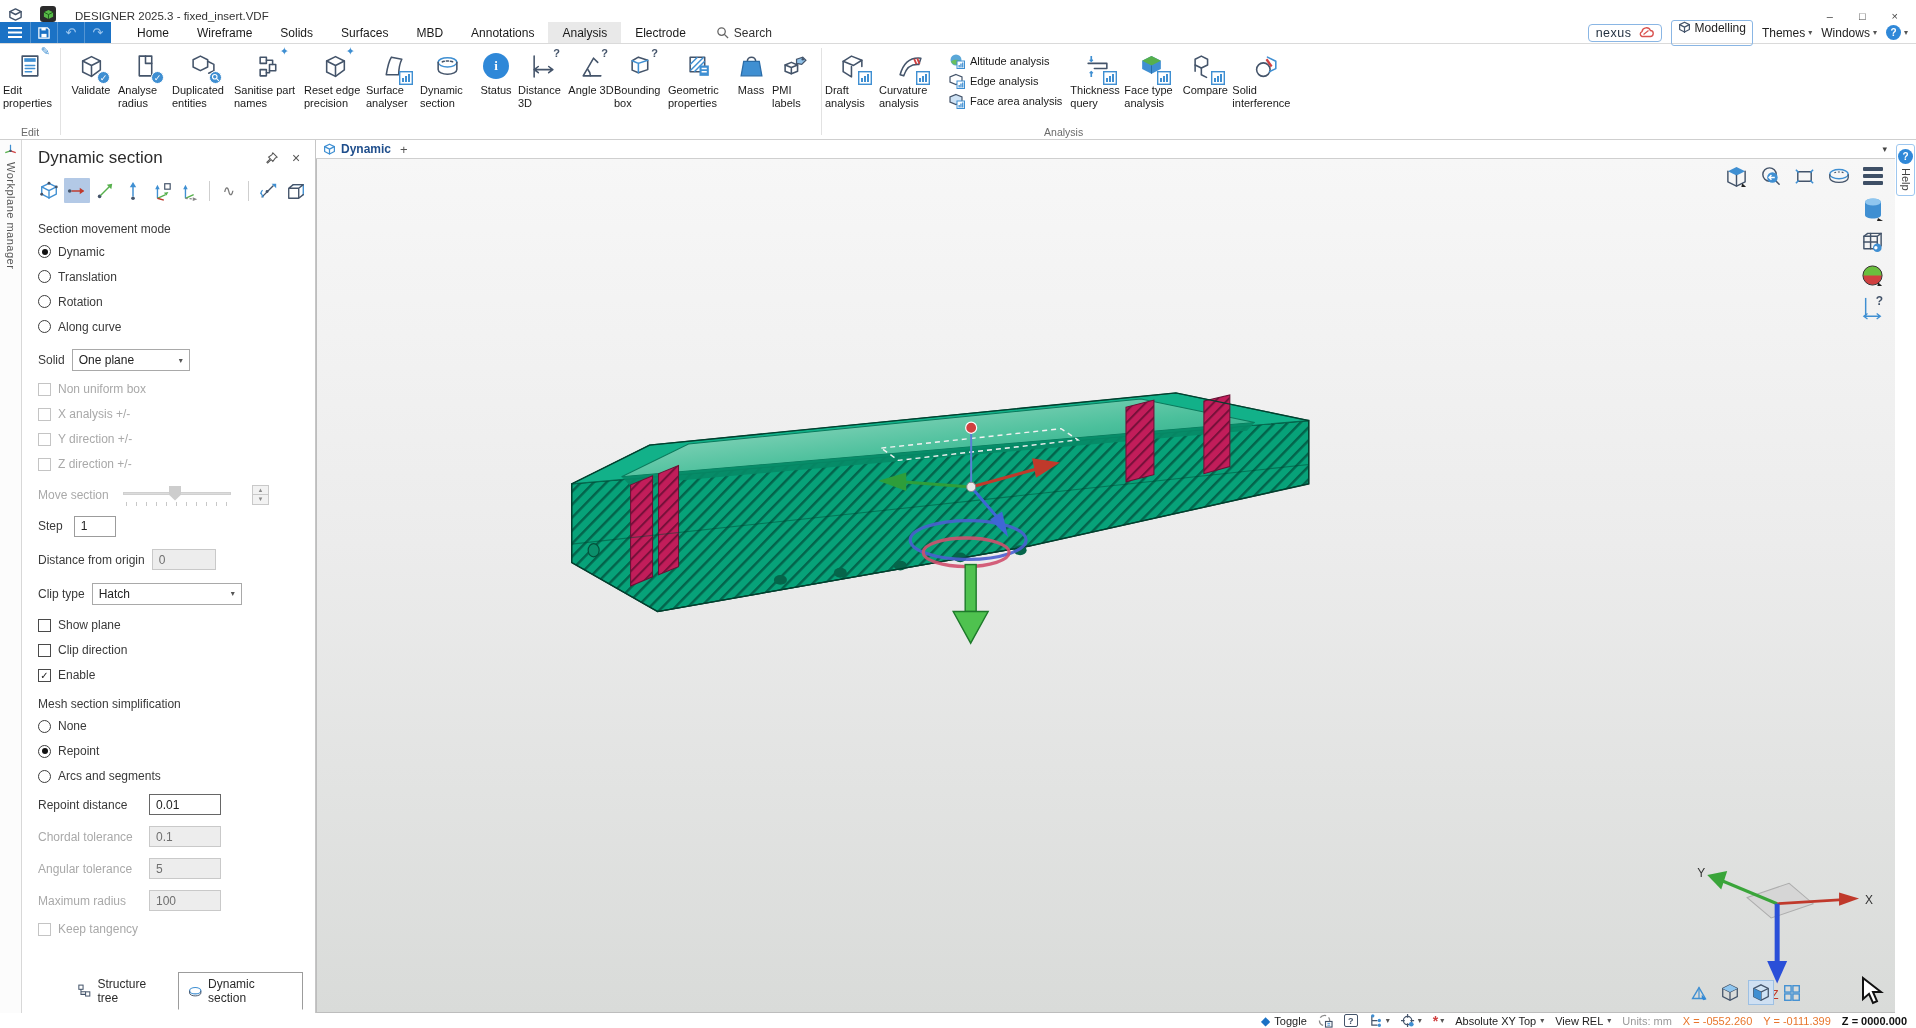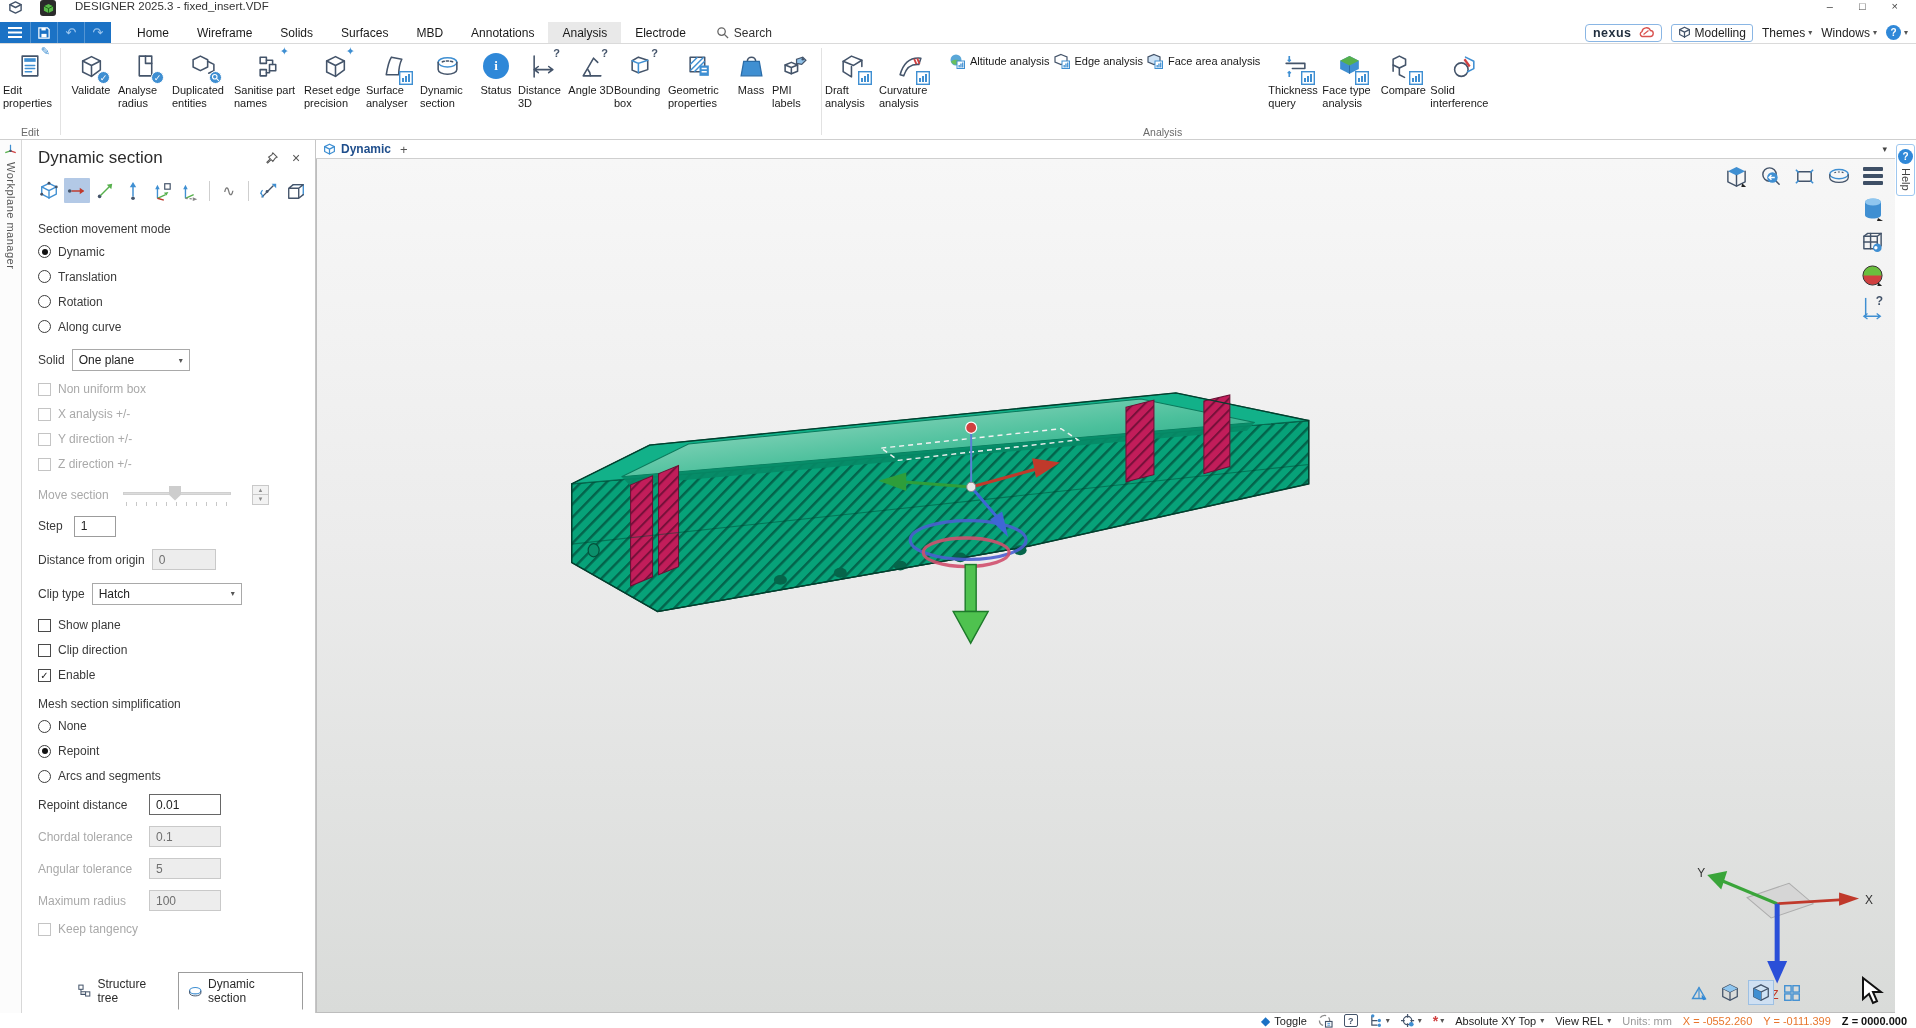--- a/index.html
+++ b/index.html
@@ -4,39 +4,39 @@
 <style>
   *{box-sizing:border-box;margin:0;padding:0}
   html,body{width:1916px;height:1028px;overflow:hidden;background:#fff;
     font-family:"Liberation Sans",sans-serif;font-size:12px;color:#222;-webkit-font-smoothing:antialiased}
   i{font-style:normal}
   svg{display:block}
   .st{fill:none;stroke:#44546a;stroke-width:1.5;stroke-linejoin:round;stroke-linecap:round}
   .stb{fill:none;stroke:#3f8fd2;stroke-width:1.5;stroke-linejoin:round;stroke-linecap:round}
 
   
-  .titlebar{height:22px;display:flex;align-items:flex-start;gap:17px;padding:0 8px;background:#fff}
+  .titlebar{height:22px;display:flex;align-items:flex-end;gap:17px;padding:0 8px;background:#fff}
   .applogo{width:16px;height:16px;background:#2b2b2b;border-radius:3px;display:flex;align-items:center;justify-content:center}
   .title-text{font-size:11.5px;color:#333;margin-left:2px}
   .win-controls{margin-left:auto;display:flex;gap:26px;color:#444;font-size:11px;padding-right:10px}
   .win-controls span{cursor:default}
 
   
   .menurow{height:22px;display:flex;align-items:stretch;background:#fff;border-bottom:1px solid #dadada}
   .qa{display:flex}
   .qbtn{width:27px;background:var(--accent-blue,#1b72c5);color:#fff;display:flex;align-items:center;justify-content:center;font-size:13px}
   .qbtn.dim{color:#9cc6ef}
   .qbtn + .qbtn{border-left:1px solid rgba(255,255,255,.25)}
   .mtabs{display:flex;margin-left:12px}
   .mtab{padding:0 14px;display:flex;align-items:center;font-size:12px;color:#1a1a1a}
   .mtab.active{background:#e9e9e9}
   .msearch{display:flex;align-items:center;gap:5px;margin-left:16px;color:#333}
   .mright{margin-left:auto;display:flex;align-items:center;gap:9px;padding-right:8px}
-  .nexus{border:1px solid #8ab6e4;border-radius:4px;padding:0 7px;height:18px;display:flex;gap:6px;align-items:center;font-weight:700;font-size:12.5px;color:#1f2d3d;letter-spacing:.5px}
-  .pillbtn{border:1px solid #8ab6e4;border-radius:3px;padding:0 6px;height:18px;display:flex;gap:4px;align-items:center;color:#222}
+  .nexus{border:1px solid #8ab6e4;border-radius:4px;padding:0 7px;height:18px;display:flex;gap:6px;align-items:center;font-weight:400;font-size:12.5px;color:#1f2d3d;letter-spacing:.5px}
+  .pillbtn{border:1px solid #8ab6e4;border-radius:3px;padding:0 6px;height:26px;display:flex;gap:4px;color:#222}
   .plain{display:flex;align-items:center;gap:3px;color:#222}
   .chev{font-size:8px;color:#555}
   .helpq{width:15px;height:15px;border-radius:50%;background:#2f88d8;color:#fff;font-size:10px;font-weight:700;display:flex;align-items:center;justify-content:center}
 
   
   .ribbon{height:96px;display:flex;background:#fff;border-bottom:1px solid #cfcfcf;align-items:stretch}
   .rgroup{position:relative;display:flex;flex-direction:column;padding:3px 3px 14px}
   .ritems{display:flex;flex:1;align-items:flex-start}
   .glabel{position:absolute;bottom:1px;left:0;right:0;text-align:center;font-size:10.5px;color:#6a6a6a}
   .rsep{width:1px;background:#e2e2e2;margin:4px 0}
@@ -45,21 +45,21 @@
   .icw{position:relative;width:30px;height:30px;display:flex;align-items:center;justify-content:center}
   .icw svg.cs{width:27px;height:27px}
   .rlb{font-size:11px;text-align:left;line-height:1.18;color:#1a1a1a}
   .bdg{position:absolute;right:-4px;bottom:-3px;width:13px;height:13px;border-radius:50%;background:#3f8fd2;color:#fff;
     font-size:9px;display:flex;align-items:center;justify-content:center;border:1.5px solid #fff}
   .bch{position:absolute;right:-5px;bottom:-4px;width:14px;height:14px;background:#fff}
   .bq{position:absolute;right:-2px;top:-4px;color:#44546a;font-size:11px;font-weight:700}
   .bsp{position:absolute;right:-5px;top:-6px;color:#3f8fd2;font-size:11px}
   .stic{width:26px;height:26px;border-radius:50%;background:#2f88d8;color:#fff;font-weight:700;font-size:13px;
     display:flex;align-items:center;justify-content:center;font-family:"Liberation Serif",serif}
-  .stackcol{display:flex;flex-direction:row;justify-content:flex-start;gap:4px;padding:6px 7px 0}
+  .stackcol{display:flex;flex-direction:column;justify-content:flex-start;gap:4px;padding:6px 7px 0}
   .stackitem{display:flex;align-items:center;gap:5px;font-size:11px;color:#1a1a1a}
 
   
   .main{display:flex;height:873px}
   .wstrip{width:22px;border-right:1px solid #d8d8d8;background:#fcfcfc;display:flex;flex-direction:column;align-items:center;padding-top:3px;gap:5px}
   .vtext{writing-mode:vertical-rl;font-size:11px;color:#555;letter-spacing:.5px}
 
   
   .panel{width:294px;border-right:1px solid #c6c6c6;background:#fff;display:flex;flex-direction:column}
   .phead{display:flex;align-items:center;padding:8px 10px 2px 16px}

